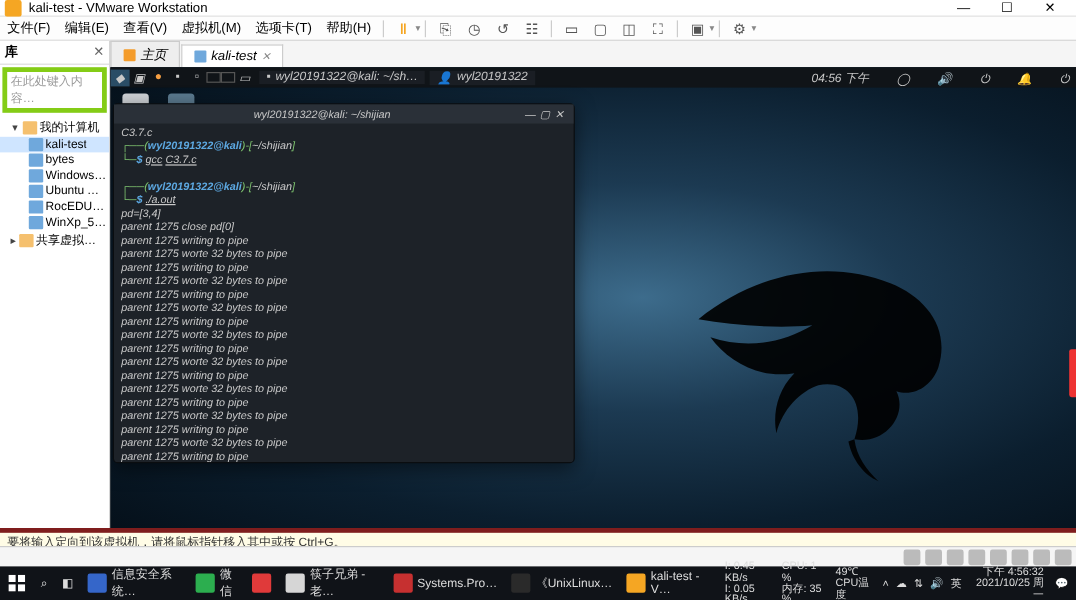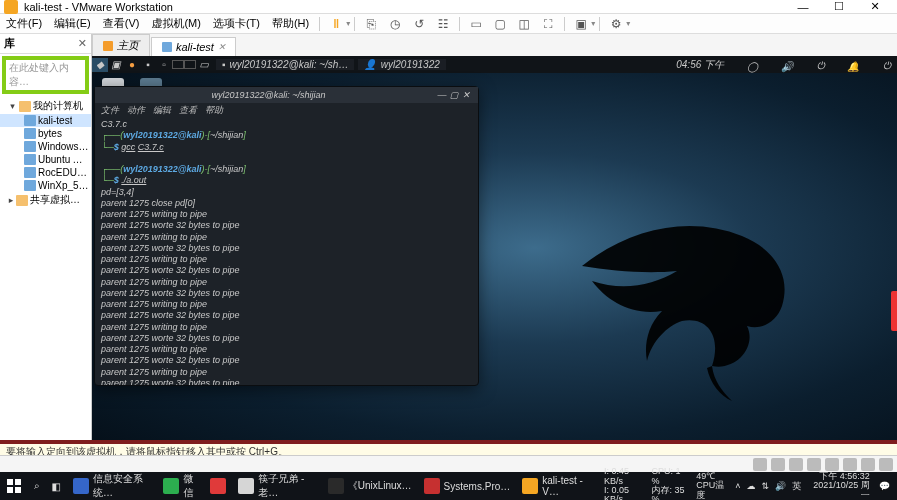--- a/index.html
+++ b/index.html
@@ -237,27 +237,20 @@
         <path fill="#000" d="M140 180 C142 195 150 205 160 215 C148 210 138 197 135 182 Z"></path>
       </svg>
 
       <div class="term">
         <div class="term-title">
           <span class="tt">wyl20191322@kali: ~/shijian</span>
           <span class="tbtn">—</span>
           <span class="tbtn">▢</span>
           <span class="tbtn">✕</span>
         </div>
-        <div class="term-menu">
-          <span>文件</span>
-          <span>动作</span>
-          <span>编辑</span>
-          <span>查看</span>
-          <span>帮助</span>
-        </div>
         <div class="term-body" id="termbody">C3.7.c
 <span class="green">┌──(</span><span class="blue">wyl20191322@kali</span><span class="green">)-[</span>~/shijian<span class="green">]</span>
 <span class="green">└─</span><span class="blue">$</span> <span class="u">gcc</span> <span class="u">C3.7.c</span>
 
 <span class="green">┌──(</span><span class="blue">wyl20191322@kali</span><span class="green">)-[</span>~/shijian<span class="green">]</span>
 <span class="green">└─</span><span class="blue">$</span> <span class="u">./a.out</span>
 pd=[3,4]
 parent 1275 close pd[0]
 parent 1275 writing to pipe
 parent 1275 worte 32 bytes to pipe
@@ -331,26 +324,26 @@
         <span>微信</span>
       </div>
       <div class="tbapp">
         <div class="appic" style="background:#e03a3a"></div>
       </div>
       <div class="tbapp">
         <div class="appic" style="background:#d6d6d6"></div>
         <span>筷子兄弟 - 老…</span>
       </div>
       <div class="tbapp">
+        <div class="appic" style="background:#c63030"></div>
+        <span>Systems.Pro…</span>
+      </div>
+      <div class="tbapp">
         <div class="appic" style="background:#2a2a2a"></div>
         <span>《UnixLinux…</span>
-      </div>
-      <div class="tbapp">
-        <div class="appic" style="background:#c63030"></div>
-        <span>Systems.Pro…</span>
       </div>
       <div class="tbapp">
         <div class="appic" style="background:#f5a623"></div>
         <span>kali-test - V…</span>
       </div>
     </div>
   <div class="spacer"></div>
   <div class="tray">
     <div style="line-height:1.05">
       <div>I: 0.45 KB/s</div>

